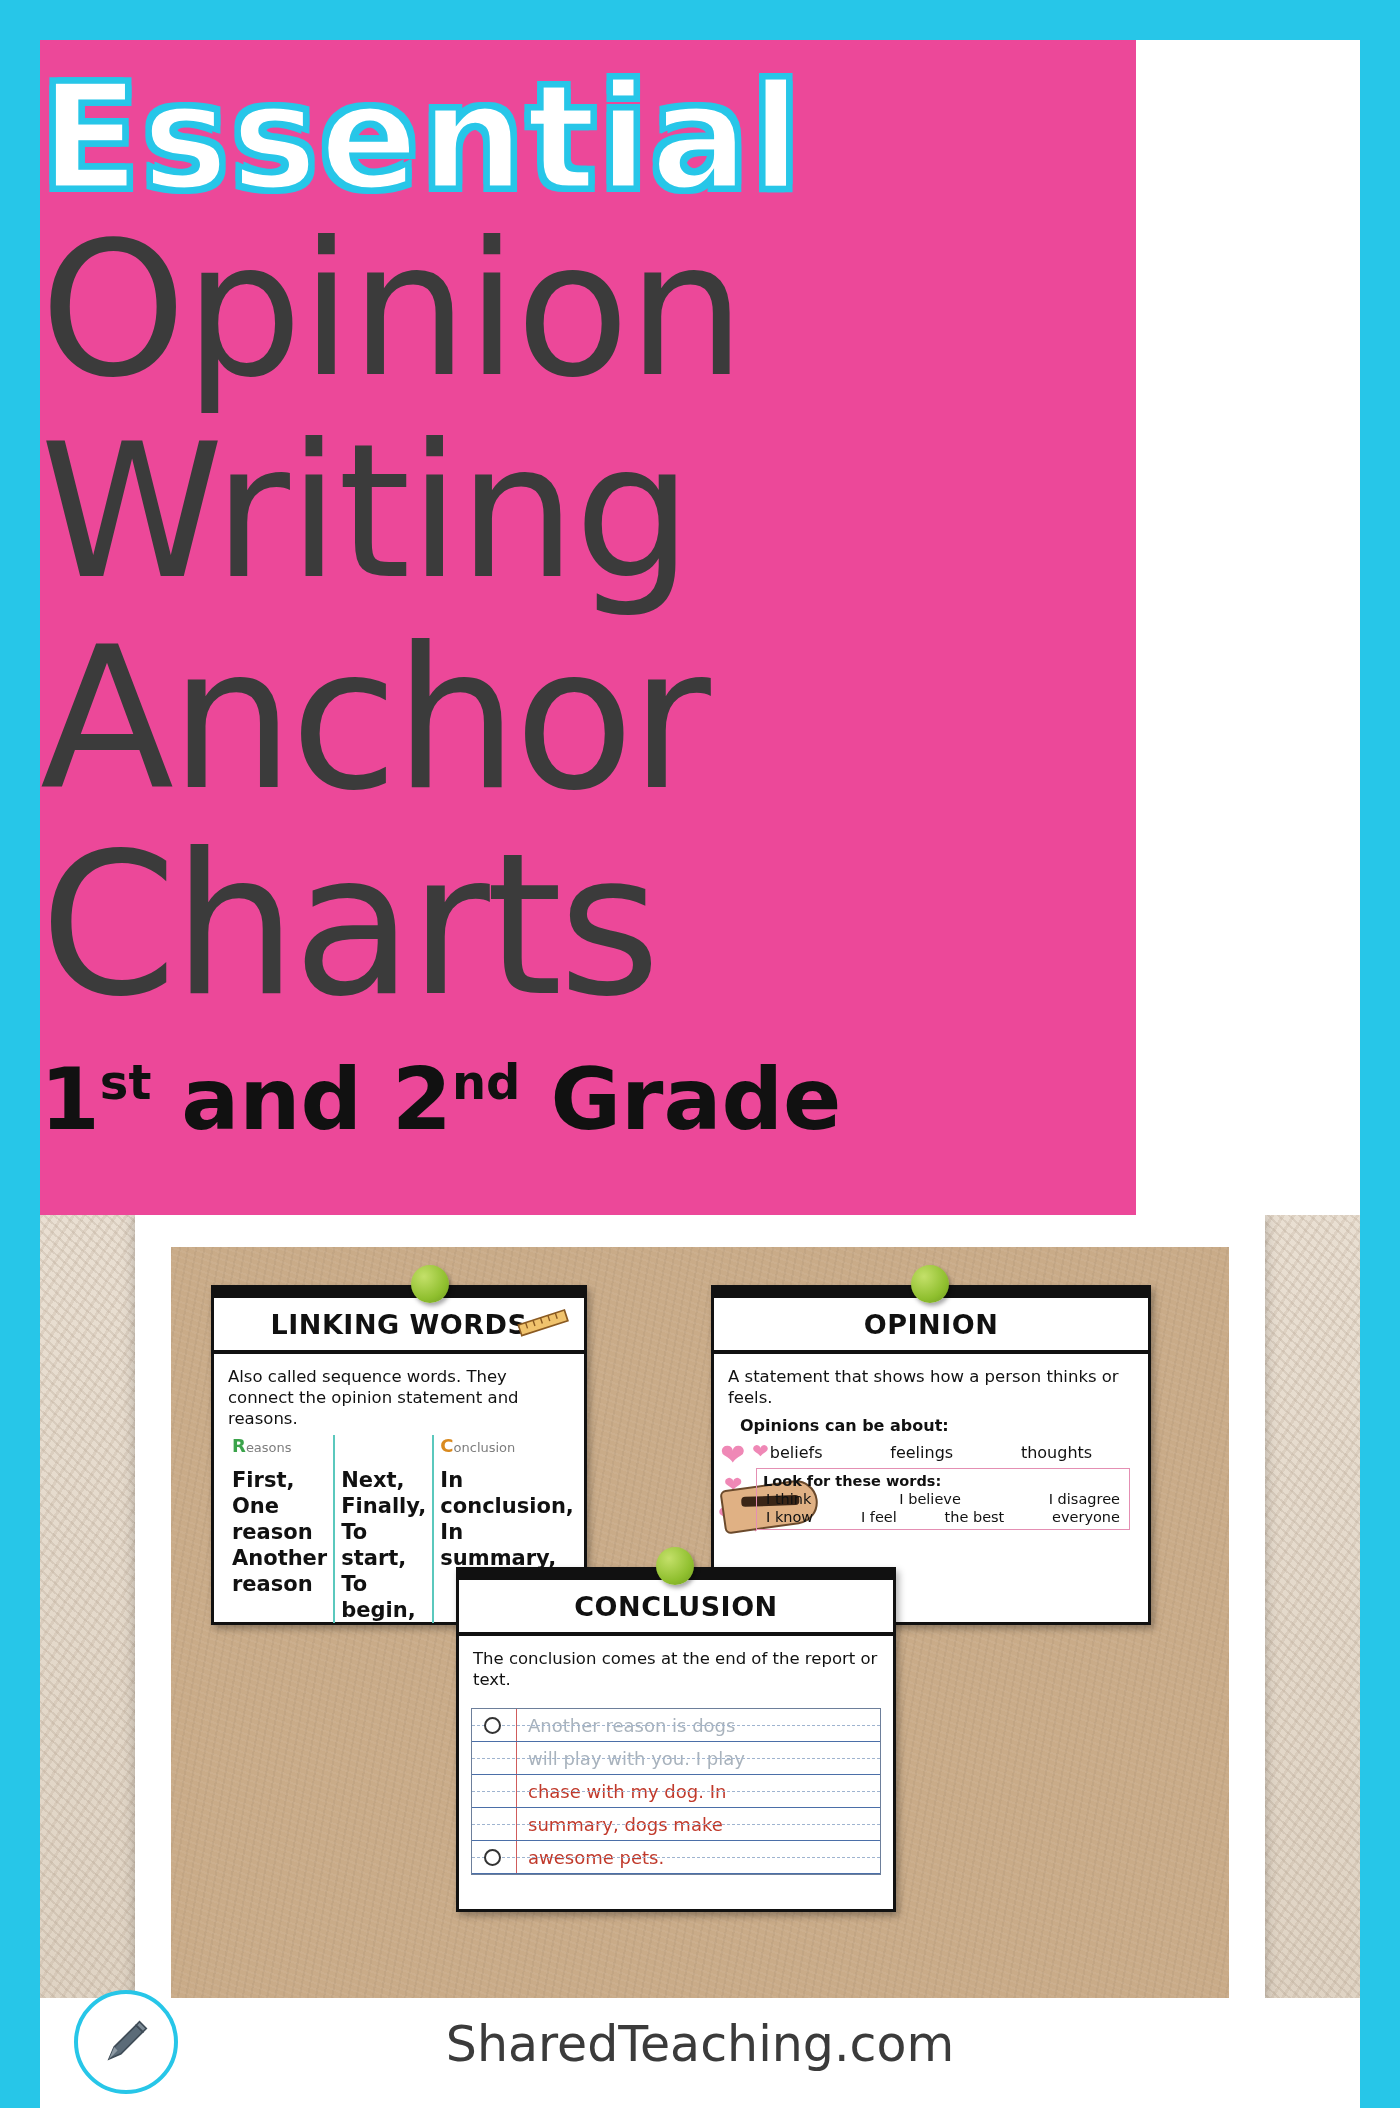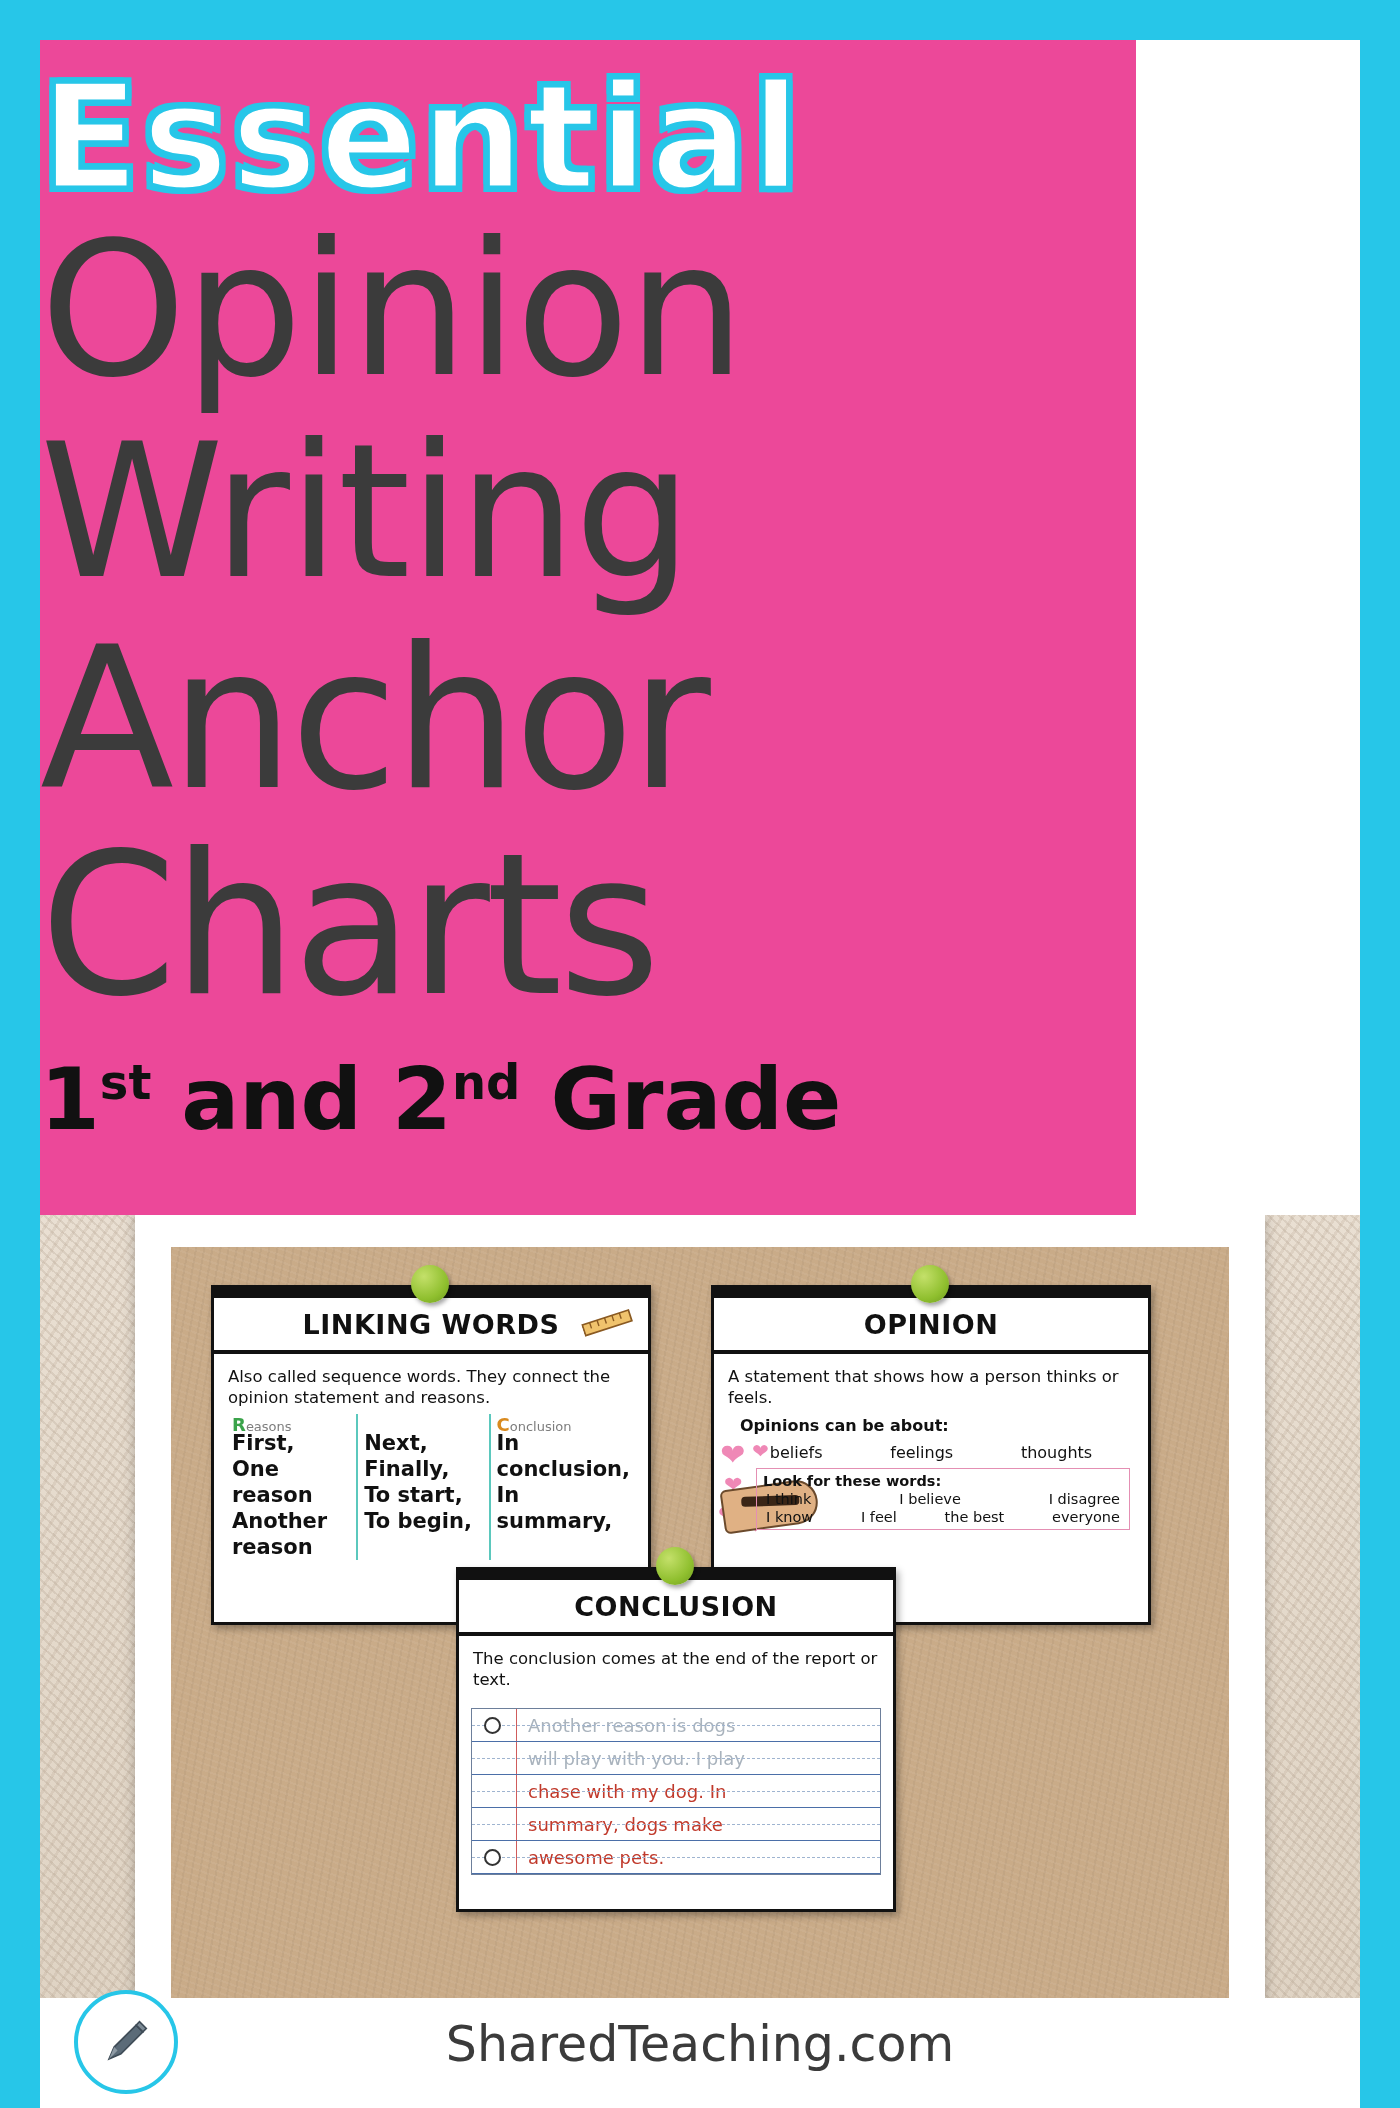--- a/index.html
+++ b/index.html
@@ -163,32 +163,32 @@
   .tack {
     position: absolute;
     width: 38px; height: 38px;
     border-radius: 50%;
     background: radial-gradient(circle at 34% 30%, #c4e06a, #8fbf2e 62%, #6d9a1f);
     box-shadow: 2px 3px 4px rgba(0,0,0,.35);
     z-index: 5;
   }
 
   
-  #card-linking { top: 38px; left: 40px; width: 440px; height: 340px; }
+  #card-linking { top: 38px; left: 40px; width: 376px; height: 340px; }
   .lw-intro { font-size: 16.5px; line-height: 21px; margin: 2px 2px 6px 2px; }
   .lw-cols {
     display: flex;
     margin-top: 4px;
   }
   .lw-col { flex: 1; padding: 0 6px; }
   .lw-col + .lw-col { border-left: 2px solid #5bc8bd; }
   .lw-tag {
     font-size: 13px;
     color: #7d7d7d;
-    margin-bottom: 0;
+    margin-bottom: 16px;
     height: 16px;
   }
   .lw-tag b { font-size: 18px; }
   .lw-tag .g { color: #3aa34a; }
   .lw-tag .o { color: #d98a1f; }
   .lw-word {
     font-weight: bold;
     font-size: 21px;
     line-height: 26px;
   }

